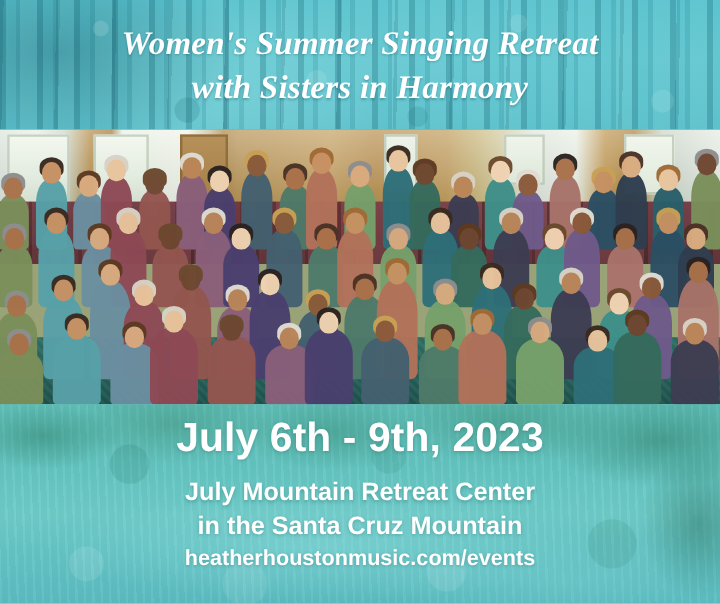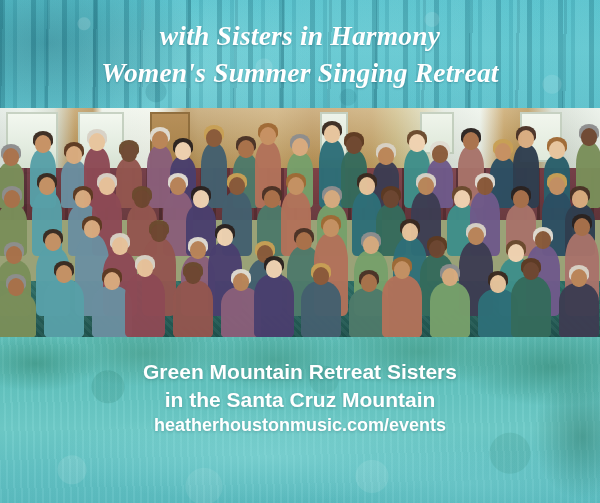--- a/index.html
+++ b/index.html
@@ -222,22 +222,22 @@
   }
 </style>
 </head>
 <body>
 
 <div class="poster">
 
   <div class="header">
     <div class="hdr-forest"></div>
     <div class="hdr-text">
+      <div class="hdr-line">Women's Summer Singing Retreat</div>
       <div class="hdr-line">with Sisters in Harmony</div>
-      <div class="hdr-line">Women's Summer Singing Retreat</div>
     </div>
   </div>
 
   <div class="photo">
 
     <div class="room-wall"></div>
     <div class="win w1"></div>
     <div class="win w2"></div>
     <div class="win w3"></div>
     <div class="win w4"></div>
@@ -537,21 +537,22 @@
           <span class="hair" style="background:#d8d2c6;"></span>
           <span class="head" style="background:#bb8659;"></span>
         </div>
       </div>
 
   </div>
 
   <div class="footer">
     <div class="pond"></div>
     <div class="footer-text">
+      <div class="f-date">July 6th - 9th, 2023</div>
       <div class="f-venue">
-        <div>Green Mountain Retreat Sisters</div>
+        <div>July Mountain Retreat Center</div>
         <div>in the Santa Cruz Mountain</div>
       </div>
       <div class="f-url">heatherhoustonmusic.com/events</div>
     </div>
   </div>
 
 </div>
 
 </body></html>

